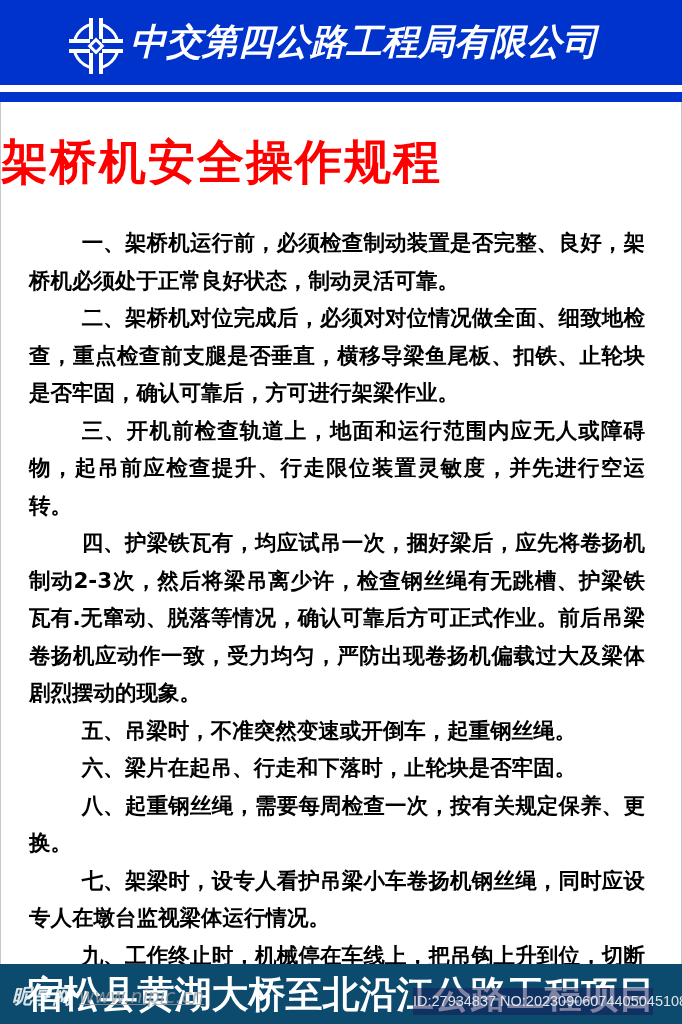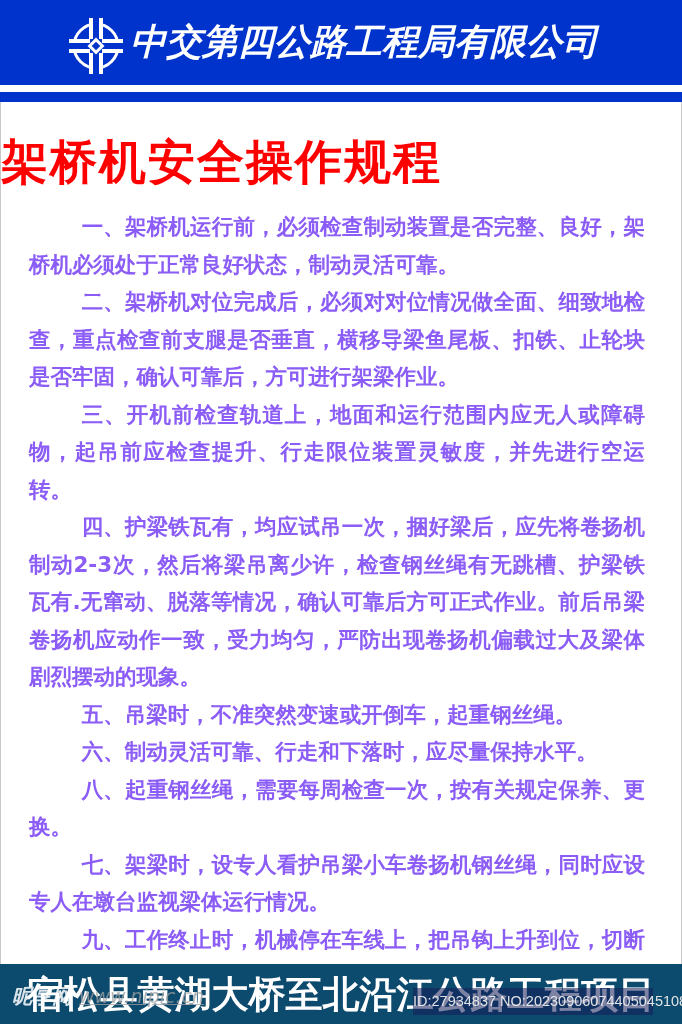--- a/index.html
+++ b/index.html
@@ -27,22 +27,22 @@
     position: absolute; left: 0; top: 102px; width: 680px; height: 862px;
     border-left: 1px solid #c8c8c8; border-right: 1px solid #c8c8c8;
     background: #ffffff;
   }
   .title {
     position: absolute; left: 0; top: 30px; width: 680px; text-align: left;
     color: #ff0000; font-weight: bold; font-size: 47px; line-height: 60px;
     letter-spacing: 2px;
   }
   .body-text {
-    position: absolute; left: 28px; top: 106px; width: 616px;
-    color: #8b5cf6; font-weight: bold; font-size: 21.5px; line-height: 37.5px;
+    position: absolute; left: 28px; top: 122px; width: 616px;
+    color: #000000; font-weight: bold; font-size: 21.5px; line-height: 37.5px;
   }
   .para { margin: 0; text-indent: 2.45em; text-align: justify; }
   .footer {
     position: absolute; left: 0; top: 964px; width: 682px; height: 60px;
     background: #0c4a6e;
   }
   .footer-text {
     position: absolute; left: 0; top: 8px; width: 682px; text-align: center;
     color: #ffffff; font-weight: bold; font-size: 37px; line-height: 46px;
     white-space: nowrap;
@@ -91,21 +91,21 @@
 <div class="stripe-blue"></div>
 
 <div class="content">
   <div class="title">架桥机安全操作规程</div>
   <div class="body-text">
     <p class="para">一、架桥机运行前，必须检查制动装置是否完整、良好，架桥机必须处于正常良好状态，制动灵活可靠。</p>
     <p class="para">二、架桥机对位完成后，必须对对位情况做全面、细致地检查，重点检查前支腿是否垂直，横移导梁鱼尾板、扣铁、止轮块是否牢固，确认可靠后，方可进行架梁作业。</p>
     <p class="para">三、开机前检查轨道上，地面和运行范围内应无人或障碍物，起吊前应检查提升、行走限位装置灵敏度，并先进行空运转。</p>
     <p class="para">四、护梁铁瓦有，均应试吊一次，捆好梁后，应先将卷扬机制动2-3次，然后将梁吊离少许，检查钢丝绳有无跳槽、护梁铁瓦有.无窜动、脱落等情况，确认可靠后方可正式作业。前后吊梁卷扬机应动作一致，受力均匀，严防出现卷扬机偏载过大及梁体剧烈摆动的现象。</p>
     <p class="para">五、吊梁时，不准突然变速或开倒车，起重钢丝绳。</p>
-    <p class="para">六、制动灵活可靠、行走和下落时，应尽量保持水平。</p>
+    <p class="para">六、梁片在起吊、行走和下落时，止轮块是否牢固。</p>
     <p class="para">八、起重钢丝绳，需要每周检查一次，按有关规定保养、更换。</p>
     <p class="para">七、架梁时，设专人看护吊梁小车卷扬机钢丝绳，同时应设专人在墩台监视梁体运行情况。</p>
     <p class="para">九、工作终止时，机械停在车线上，把吊钩上升到位，切断电源，吊钩上不得悬挂重物。</p>
   </div>
 </div>
 
 <div class="footer">
   <div class="footer-text">宿松县黄湖大桥至北沿江公路工程项目</div>
   <div class="wm-left">
     <span>昵享网</span>

